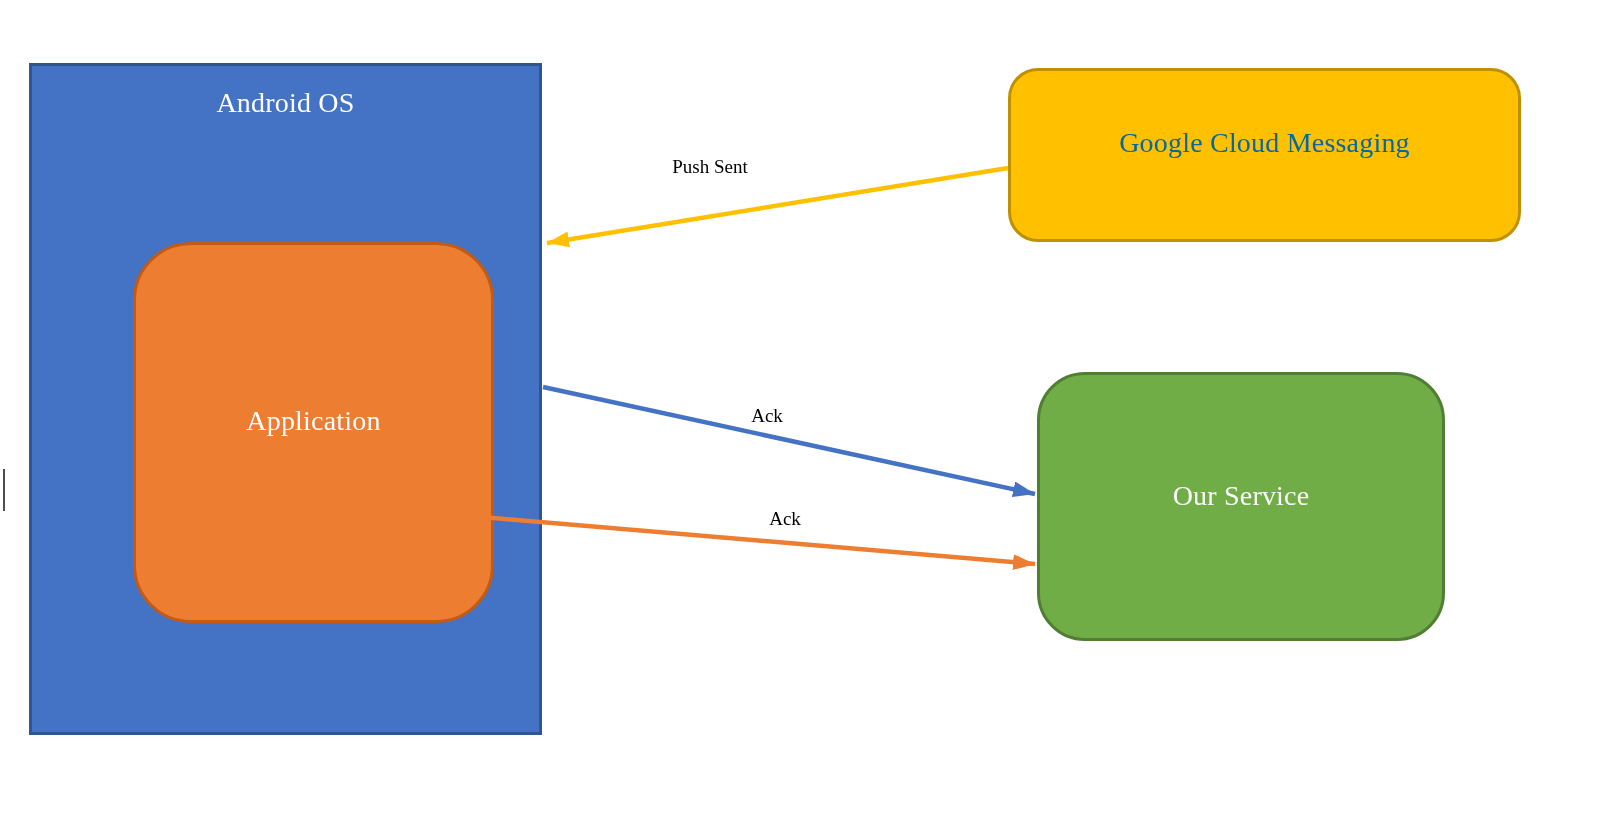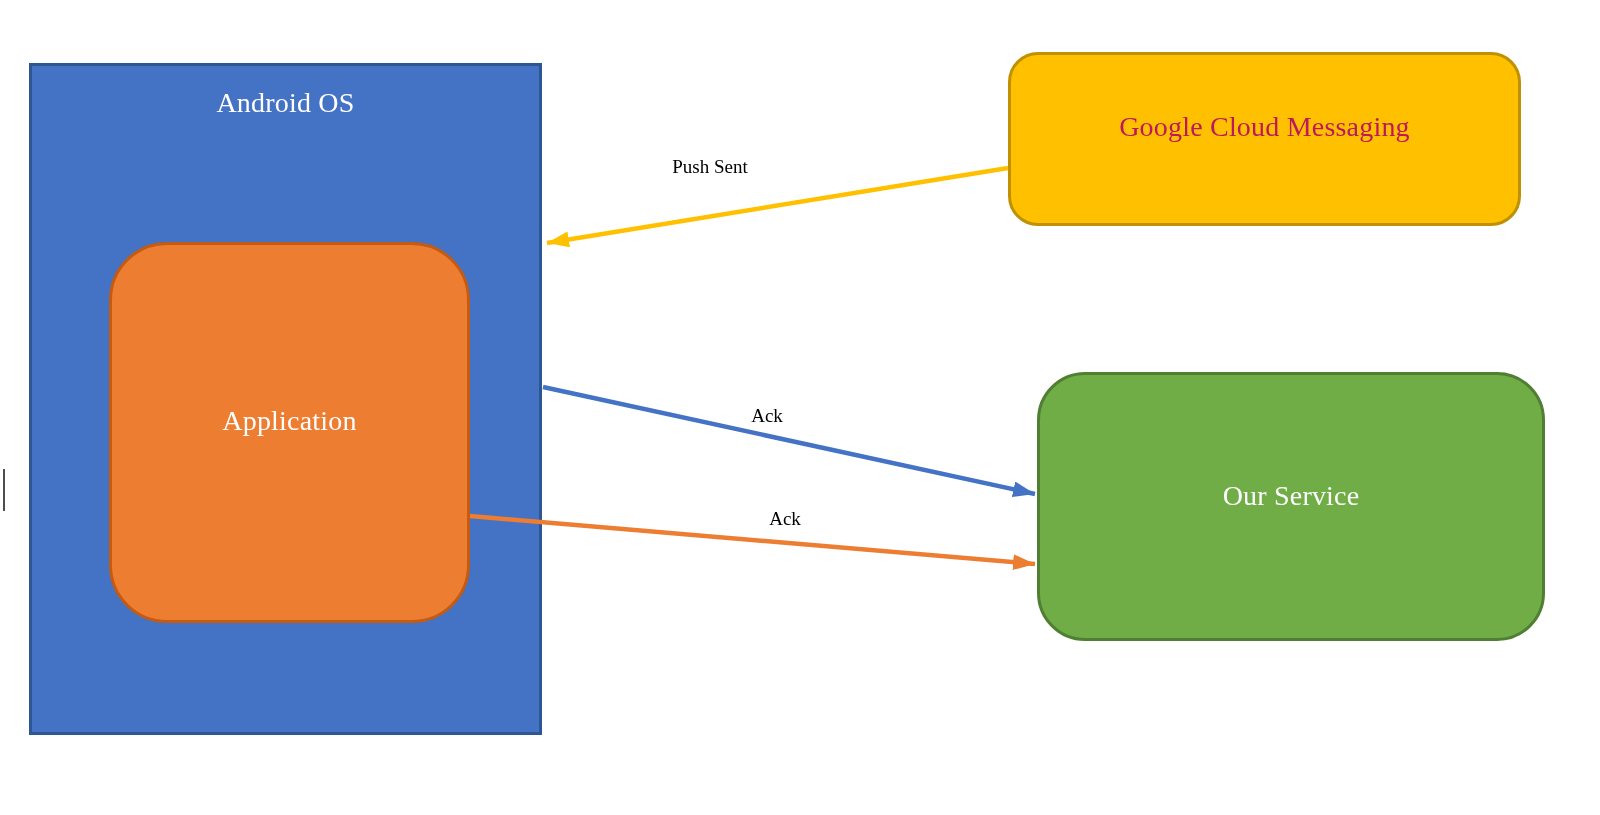--- a/index.html
+++ b/index.html
@@ -44,21 +44,21 @@
   }
   .node-gcm {
     left: 1008px; top: 52px;
     width: 513px; height: 174px;
     border: 3px solid;
     border-radius: 30px;
     padding-bottom: 24px;
   }
   .node-our-service {
     left: 1037px; top: 372px;
-    width: 508px; height: 269px;
+    width: 408px; height: 269px;
     border: 3px solid;
     border-radius: 48px;
     padding-bottom: 22px;
   }
   .arrow-layer {
     position: absolute;
     left: 0; top: 0;
     width: 1600px; height: 815px;
     pointer-events: none;
   }
@@ -81,25 +81,25 @@
 </style>
 </head>
 <body>
 
 <div class="canvas">
 
   <div class="node node-android-os" style="background: rgb(68, 114, 196); border-color: rgb(46, 86, 147); color: rgb(255, 255, 255);">
     <span class="node-label">Android OS</span>
   </div>
 
-  <div class="node node-application" style="background: rgb(237, 125, 49); border-color: rgb(197, 90, 17); color: rgb(255, 255, 255);">
+  <div class="node node-application" style="background: rgb(237, 125, 49); border-color: rgb(197, 90, 17); color: rgb(255, 255, 255); margin-left: 24px;">
     <span class="node-label">Application</span>
   </div>
 
-  <div class="node node-gcm" style="background: rgb(255, 192, 0); border-color: rgb(191, 144, 0); color: #be185d;">
+  <div class="node node-gcm" style="background: rgb(255, 192, 0); border-color: rgb(191, 144, 0); color: #0369a1; margin-top: 16px;">
     <span class="node-label">Google Cloud Messaging</span>
   </div>
 
   <div class="node node-our-service" style="background: rgb(112, 173, 71); border-color: rgb(80, 126, 50); color: rgb(255, 255, 255);">
     <span class="node-label">Our Service</span>
   </div>
 
   <svg class="arrow-layer" width="1600" height="815" viewBox="0 0 1600 815" xmlns="http://www.w3.org/2000/svg">
     <defs>
       <marker id="head-yellow" markerUnits="userSpaceOnUse" markerWidth="24" markerHeight="18" refX="22" refY="8" orient="auto">

